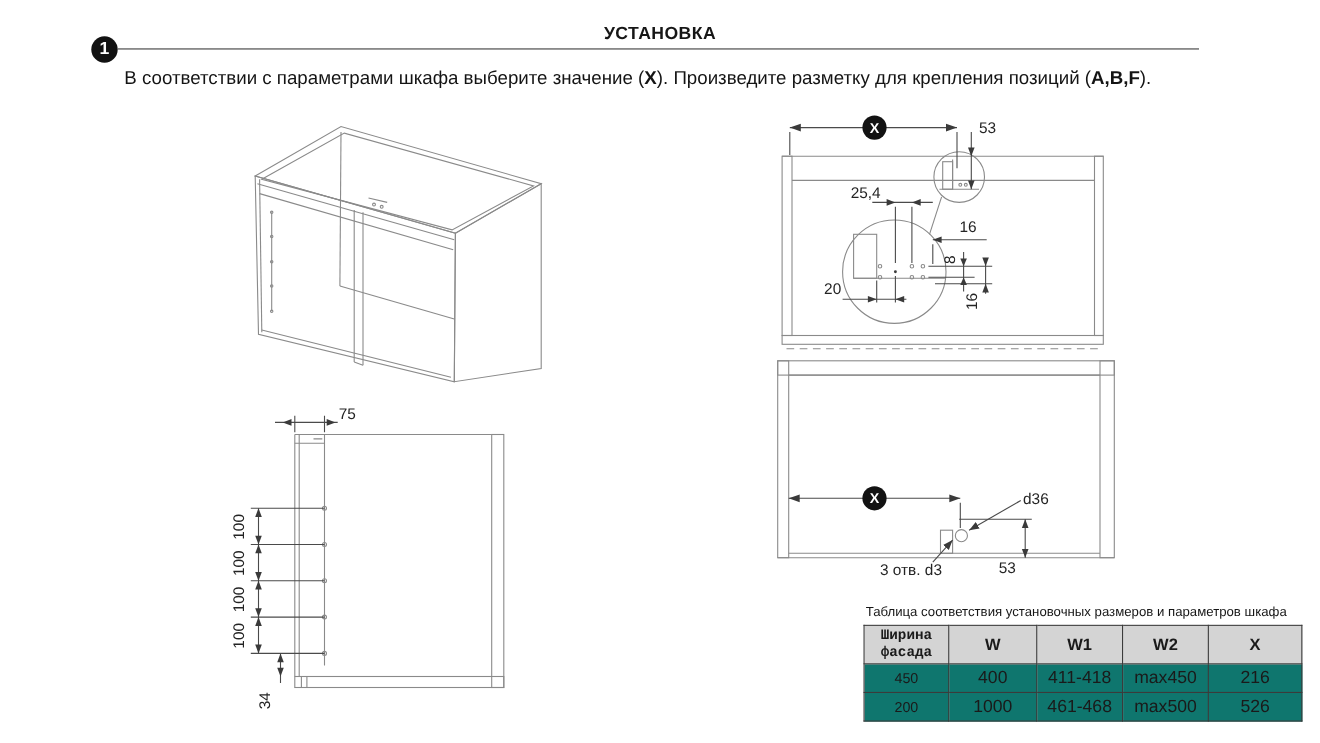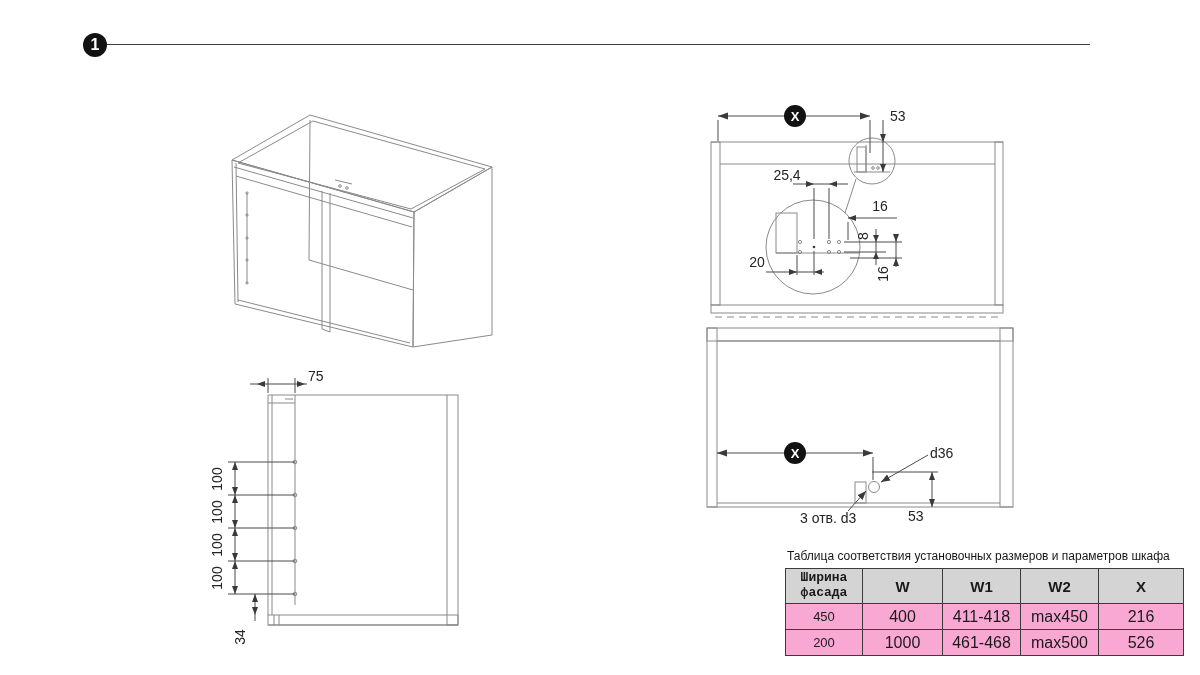--- a/index.html
+++ b/index.html
@@ -19,33 +19,35 @@
   .thin{stroke:#8a8a8a;stroke-width:1;fill:none;}
   .dim{stroke:#4a4a4a;stroke-width:1;fill:none;}
   .arr{fill:#3a3a3a;stroke:none;}
   .tbl-wrap{left:785px;top:549px;width:400px;}
   .tbl-title{font-weight:normal;font-size:12px;color:#161616;margin:0 0 5px 2px;white-space:nowrap;}
   table.spec{border-collapse:collapse;table-layout:fixed;width:398px;}
   table.spec th,table.spec td{border:1.6px solid #3b3b3b;text-align:center;vertical-align:middle;
         padding:0;}
   table.spec th{background:#d4d4d4;height:34px;font-size:15px;font-weight:bold;}
   table.spec th.first{font-size:13px;line-height:1.15;font-family:Liberation Mono, monospace;}
-  table.spec td{height:25px;font-size:16px;background:#f9a8d4;text-align:center;}
+  table.spec td{height:25px;font-size:16px;background:#0f766e;text-align:center;}
   table.spec td.first{font-size:13px;}
 </style>
 </head>
 <body>
 
 <div class="page">
 
   <div class="abs step-badge">
     <span>1</span>
   </div>
   <div class="abs title-rule"></div>
-
+  <div class="abs page-title">УСТАНОВКА</div>
+
+  <p class="abs instruction" style="margin:0"><span>В соответствии с параметрами шкафа выберите значение (</span><b>X</b><span>). Произведите разметку для крепления позиций (</span><b>A,B,F</b><span>).</span></p>
 
   <div class="abs" style="left:180px;top:100px">
   <svg width="340" height="260" viewBox="0 0 340 260">
     <g class="thin">
       <polygon points="52,60 130,15 312,67 234,112"></polygon>
       <polygon points="58,63 133,21 305,69 231,109"></polygon>
       <polygon points="234,112 312,67 312,235 233,247"></polygon>
       <polygon points="52,60 234,112 233,247 55,204"></polygon>
       <line x1="56" y1="63" x2="58" y2="202"></line>
       <line x1="54" y1="67" x2="233" y2="118"></line>

